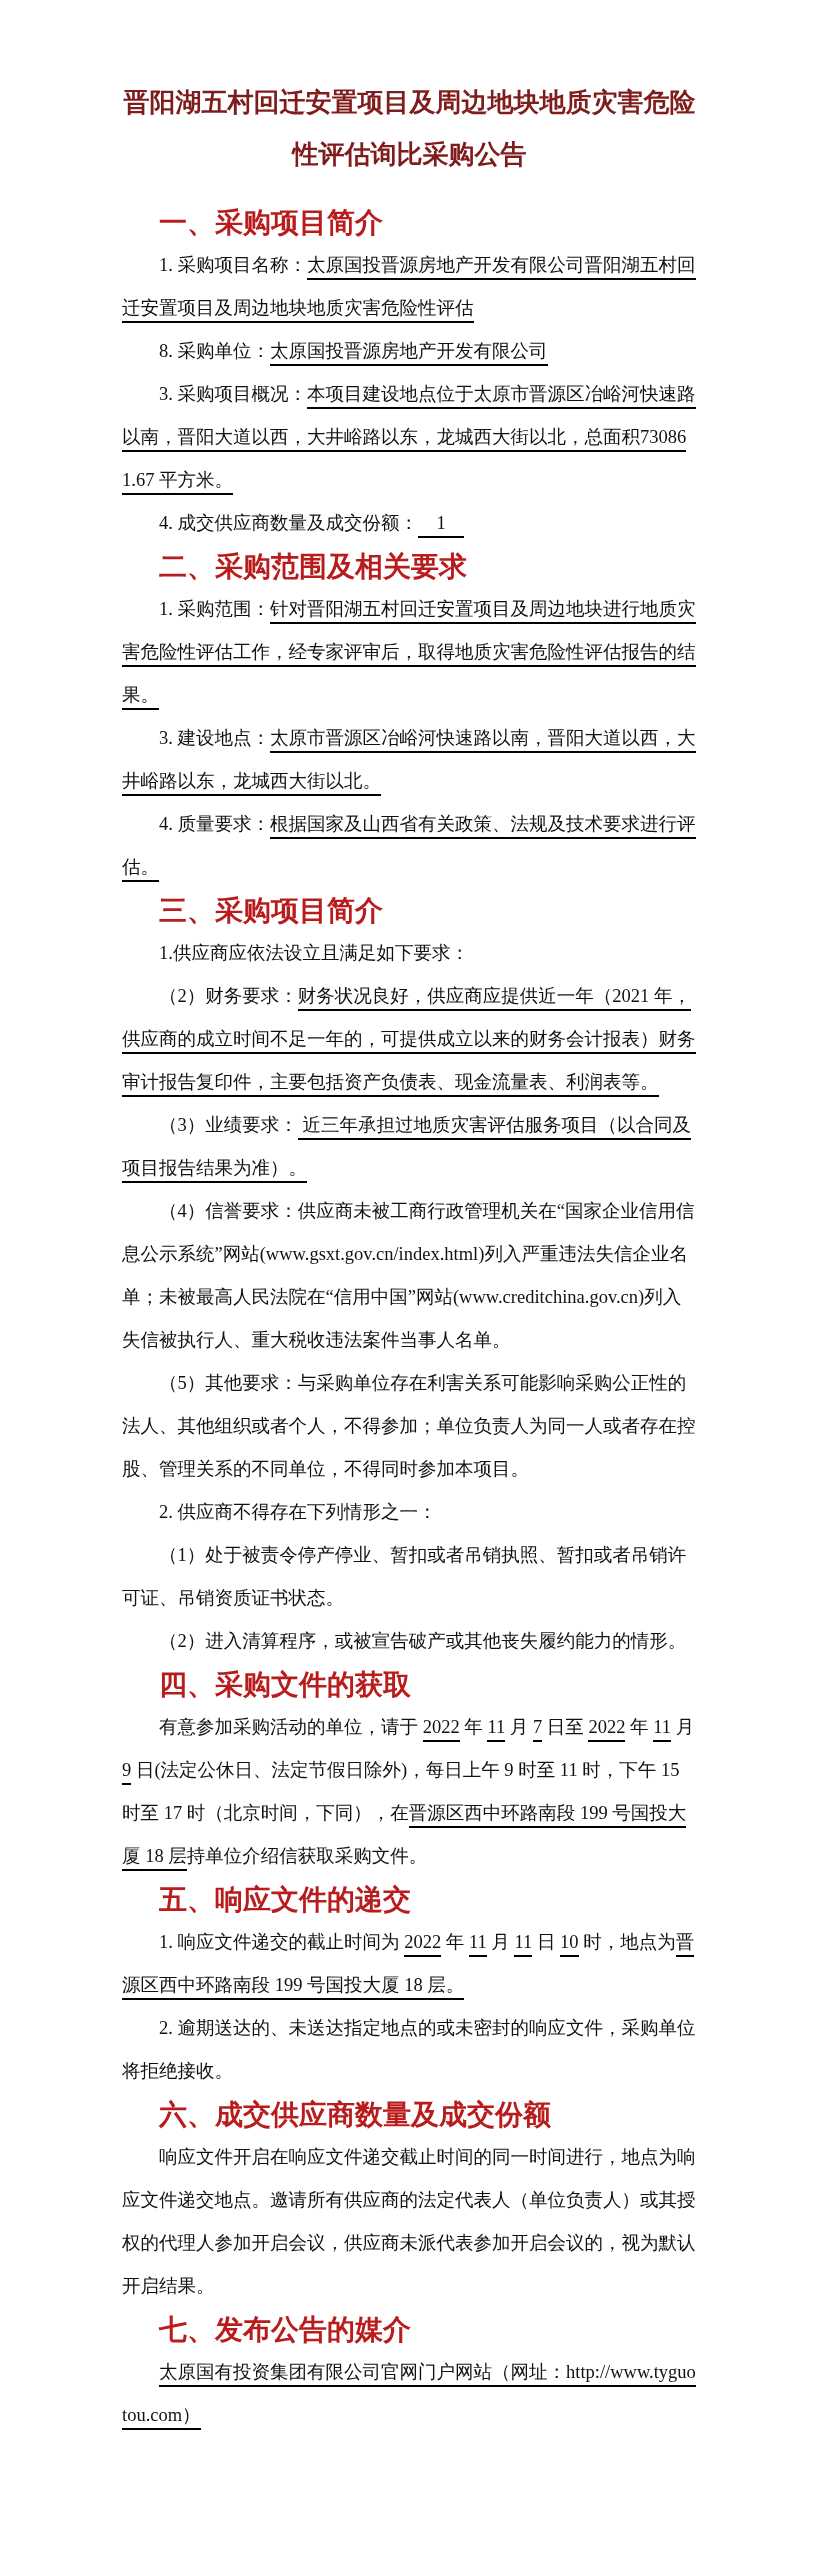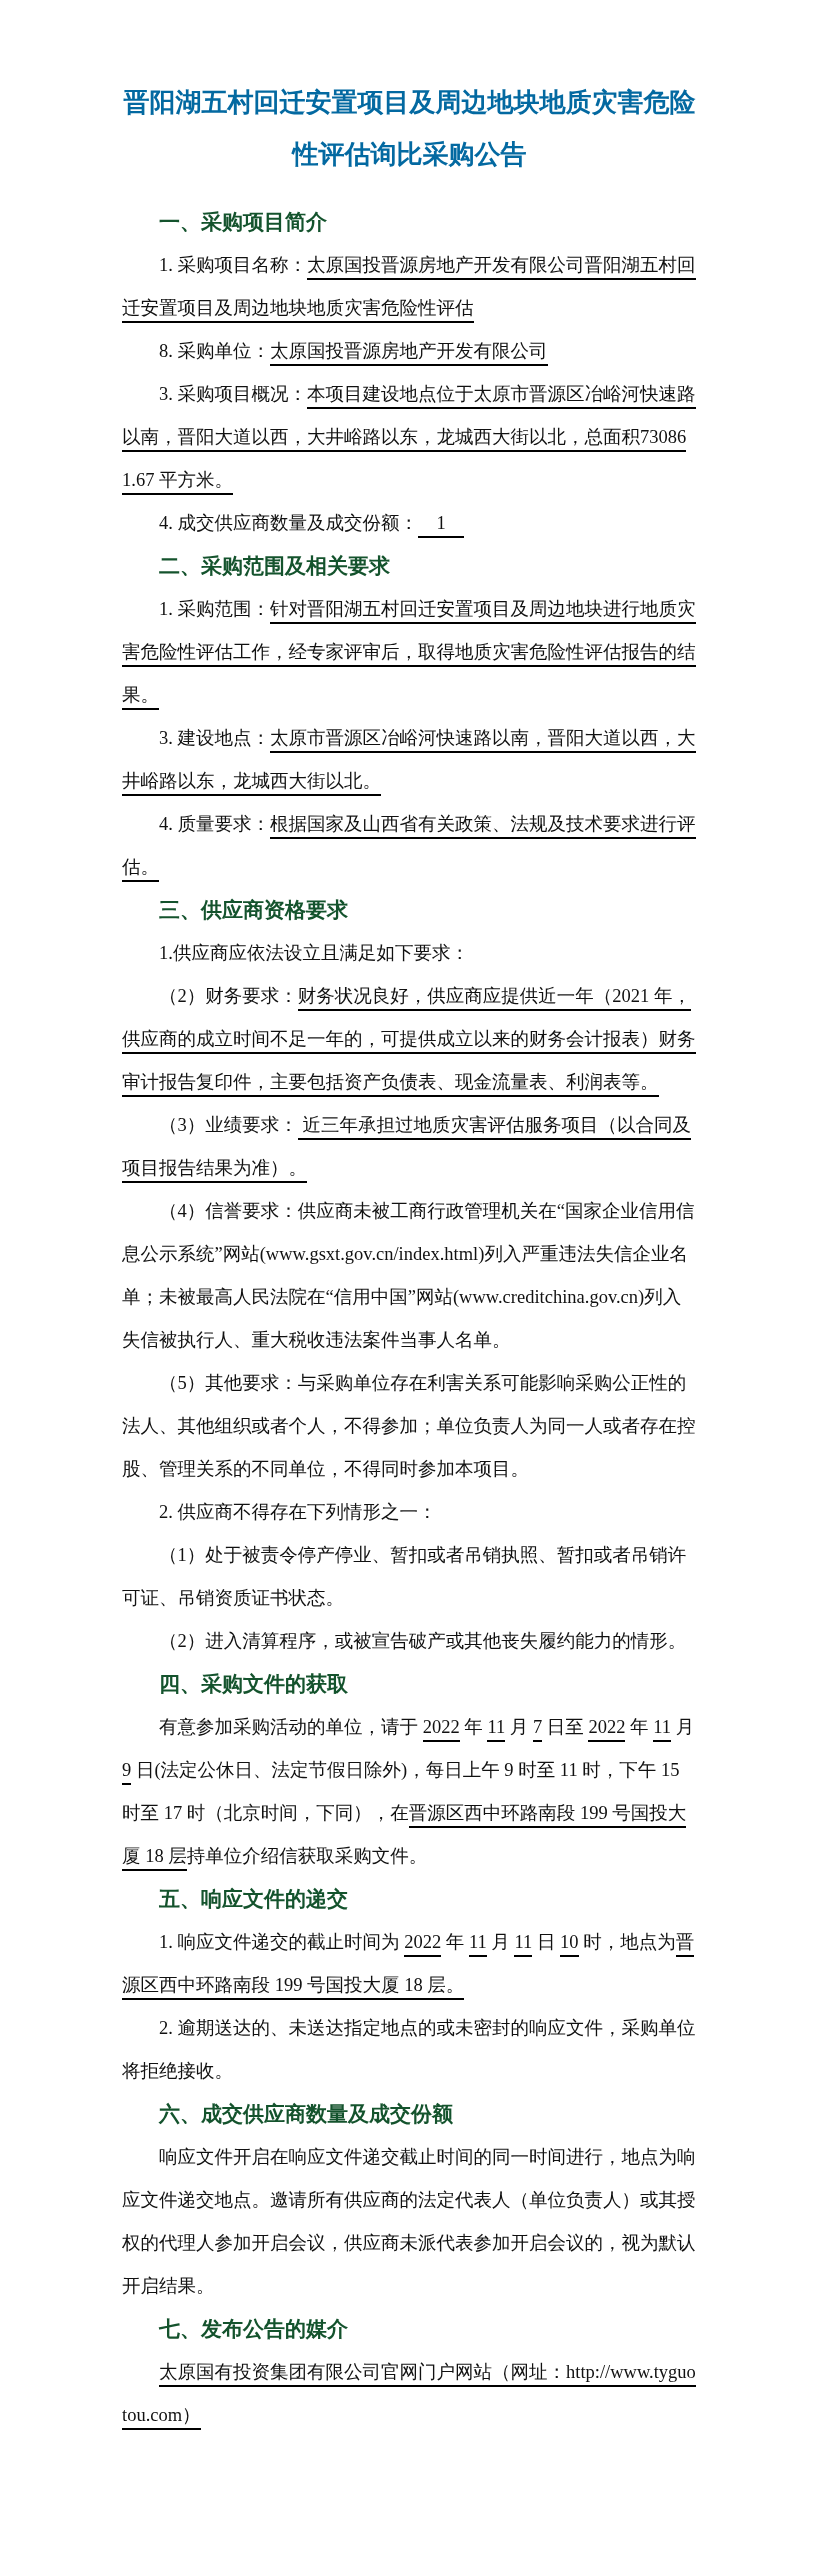--- a/index.html
+++ b/index.html
@@ -15,34 +15,34 @@
     background: #ffffff;
     color: #111111;
     font-family: "Liberation Serif", "DejaVu Serif", serif;
   }
   .doc-title {
     font-size: 26px;
     font-weight: bold;
     text-align: center;
     line-height: 52px;
     margin: 0 0 19.6px 0;
-    color: #0369a1;
+    color: #7f1d1d;
   }
   .doc-body p {
     margin: 0;
     font-size: 18.5px;
     line-height: 43px;
     text-indent: 37px;
     word-break: break-all;
     color: #111111;
   }
   .doc-body p.heading {
     font-weight: bold;
-    font-size: 21px;
-    color: #14532d;
+    font-size: 28px;
+    color: #b91c1c;
   }
   .u {
     border-bottom: 2.1px solid #000000;
     padding-bottom: 3.6px;
   }
 </style>
 </head>
 <body>
 
 <div class="page">
@@ -50,21 +50,21 @@
   <div class="doc-body">
       <p class="heading"><span>一、采购项目简介</span></p>
       <p class="para"><span>1. 采购项目名称：</span><span class="u">太原国投晋源房地产开发有限公司晋阳湖五村回迁安置项目及周边地块地质灾害危险性评估</span></p>
       <p class="para"><span>8. 采购单位：</span><span class="u">太原国投晋源房地产开发有限公司</span></p>
       <p class="para"><span>3. 采购项目概况：</span><span class="u">本项目建设地点位于太原市晋源区冶峪河快速路以南，晋阳大道以西，大井峪路以东，龙城西大街以北，总面积730861.67 平方米。</span></p>
       <p class="para"><span>4. 成交供应商数量及成交份额：</span><span class="u">　1　</span></p>
       <p class="heading"><span>二、采购范围及相关要求</span></p>
       <p class="para"><span>1. 采购范围：</span><span class="u">针对晋阳湖五村回迁安置项目及周边地块进行地质灾害危险性评估工作，经专家评审后，取得地质灾害危险性评估报告的结果。</span></p>
       <p class="para"><span>3. 建设地点：</span><span class="u">太原市晋源区冶峪河快速路以南，晋阳大道以西，大井峪路以东，龙城西大街以北。</span></p>
       <p class="para"><span>4. 质量要求：</span><span class="u">根据国家及山西省有关政策、法规及技术要求进行评估。</span></p>
-      <p class="heading"><span>三、供应商资格要求</span></p>
+      <p class="heading"><span>三、采购项目简介</span></p>
       <p class="para"><span>1.供应商应依法设立且满足如下要求：</span></p>
       <p class="para"><span>（2）财务要求：</span><span class="u">财务状况良好，供应商应提供近一年（2021 年，供应商的成立时间不足一年的，可提供成立以来的财务会计报表）财务审计报告复印件，主要包括资产负债表、现金流量表、利润表等。</span></p>
       <p class="para"><span>（3）业绩要求：</span><span class="u"> 近三年承担过地质灾害评估服务项目（以合同及项目报告结果为准）。</span></p>
       <p class="para"><span>（4）信誉要求：供应商未被工商行政管理机关在“国家企业信用信息公示系统”网站(www.gsxt.gov.cn/index.html)列入严重违法失信企业名单；未被最高人民法院在“信用中国”网站(www.creditchina.gov.cn)列入失信被执行人、重大税收违法案件当事人名单。</span></p>
       <p class="para"><span>（5）其他要求：与采购单位存在利害关系可能影响采购公正性的法人、其他组织或者个人，不得参加；单位负责人为同一人或者存在控股、管理关系的不同单位，不得同时参加本项目。</span></p>
       <p class="para"><span>2. 供应商不得存在下列情形之一：</span></p>
       <p class="para"><span>（1）处于被责令停产停业、暂扣或者吊销执照、暂扣或者吊销许可证、吊销资质证书状态。</span></p>
       <p class="para"><span>（2）进入清算程序，或被宣告破产或其他丧失履约能力的情形。</span></p>
       <p class="heading"><span>四、采购文件的获取</span></p>
       <p class="para"><span>有意参加采购活动的单位，请于 </span><span class="u">2022</span><span> 年 </span><span class="u">11</span><span> 月 </span><span class="u">7</span><span> 日至 </span><span class="u">2022</span><span> 年 </span><span class="u">11</span><span> 月 </span><span class="u">9</span><span> 日(法定公休日、法定节假日除外)，每日上午 9 时至 11 时，下午 15 时至 17 时（北京时间，下同），在</span><span class="u">晋源区西中环路南段 199 号国投大厦 18 层</span><span>持单位介绍信获取采购文件。</span></p>

